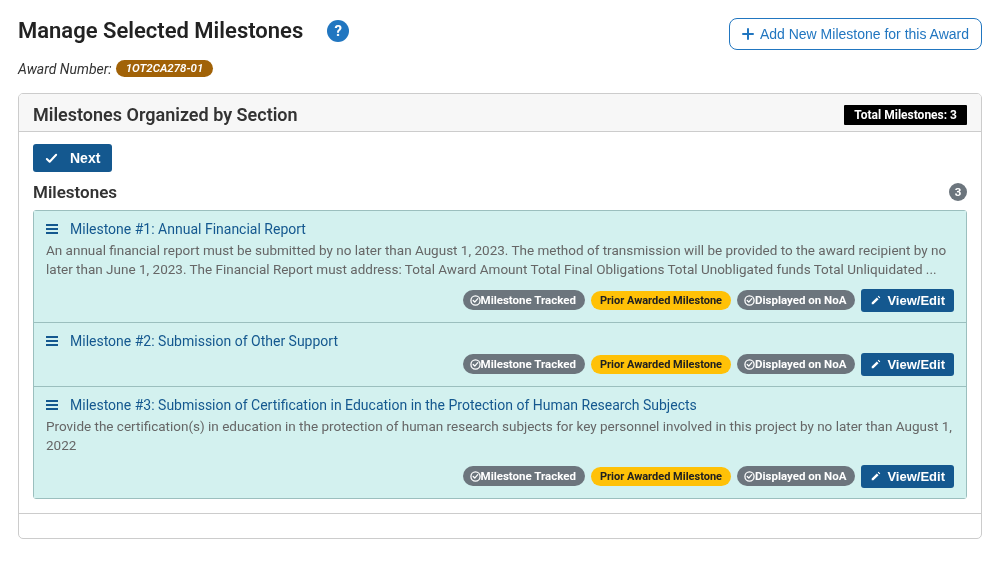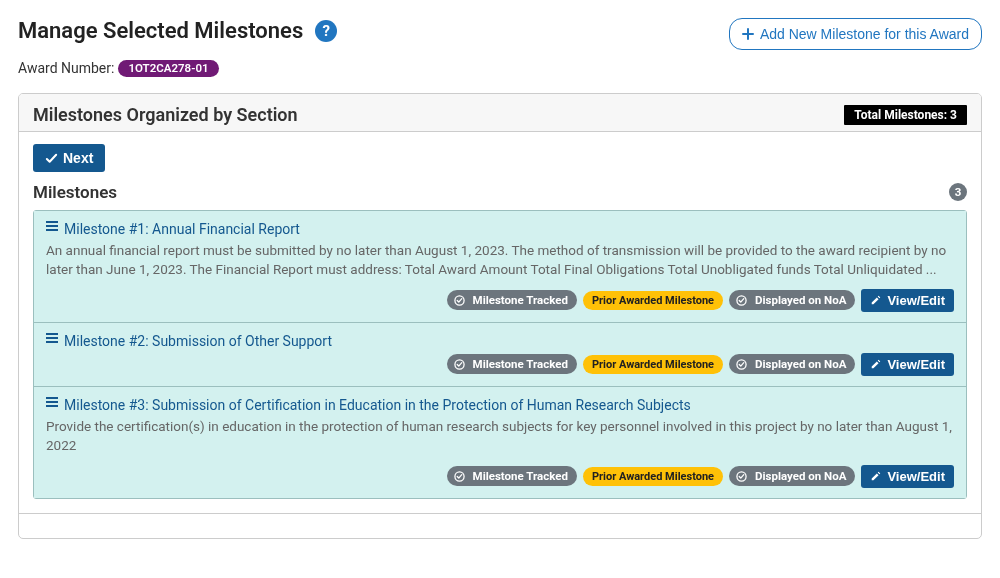--- a/index.html
+++ b/index.html
@@ -18,57 +18,59 @@
     align-items: flex-start;
     margin-bottom: 10px;
   }
   h1 {
     font-size: 22px;
     font-weight: 600;
     margin: 0;
     color: #222;
     display: flex;
     align-items: center;
-    gap: 12px;
+    gap: 24px;
   }
   .help-icon {
     width: 22px;
     height: 22px;
     border-radius: 50%;
     background: #2176c0;
     color: #fff;
     display: inline-flex;
     align-items: center;
     justify-content: center;
     font-size: 15px;
     font-weight: 700;
     cursor: pointer;
   }
   .btn-outline {
     border: 1px solid #2176c0;
     color: #2176c0;
     background: #fff;
-    border-radius: 13px;
+    border-radius: 8px;
     padding: 7px 12px;
     font-size: 14px;
     cursor: pointer;
     display: inline-flex;
     align-items: center;
     gap: 6px;
   }
   .award-row {
     font-size: 14px;
     color: #333;
     margin-bottom: 16px;
     display: flex;
+    align-items: center;
     gap: 4px;
+    font-style: italic;
   }
   .pill-dark {
     display: inline-block;
-    background: #701a75;
+    background: #a16207;
     color: #fff;
     padding: 1px 10px 2px;
     border-radius: 10px;
     font-size: 11.5px;
     font-weight: 600;
   }
   .panel {
     border: 1px solid #ccc;
     border-radius: 5px;
     overflow: hidden;
@@ -110,21 +112,21 @@
     background: #14588f;
     color: #fff;
     border: none;
     border-radius: 3px;
     padding: 6px 12px;
     font-size: 14px;
     font-weight: 600;
     cursor: pointer;
     display: inline-flex;
     align-items: center;
-    gap: 5px;
+    gap: 12px;
   }
   .section-title-row {
     display: flex;
     justify-content: space-between;
     align-items: center;
     padding: 0 14px 8px;
     gap: 47px;
   }
   .section-title-row h3 {
     margin: 0;
@@ -149,22 +151,22 @@
     margin: 0 14px 14px;
   }
   .milestone-item {
     background: #d3f1ef;
     padding: 10px 12px 10px;
     border-bottom: 1px solid #9bbfbe;
   }
   .milestone-item:last-child { border-bottom: none; }
   .m-title-row {
     display: flex;
-    align-items: flex-start;
-    gap: 6px;
+    align-items: center;
+    gap: 12px;
     margin-bottom: 4px;
   }
   .drag-icon {
     color: #14588f;
     font-size: 13px;
     cursor: grab;
     display: inline-flex;
     line-height: 1;
   }
   .m-title {
@@ -187,21 +189,21 @@
   }
   .badge-gray {
     background: #6c757d;
     color: #fff;
     padding: 3px 9px 3px 7px;
     border-radius: 10px;
     font-size: 11.5px;
     font-weight: 700;
     display: inline-flex;
     align-items: center;
-    gap: 8px;
+    gap: 0;
   }
   .badge-yellow {
     background: #ffc107;
     color: #212121;
     padding: 3px 9px;
     border-radius: 10px;
     font-size: 11px;
     font-weight: 700;
   }
   .btn-view {

